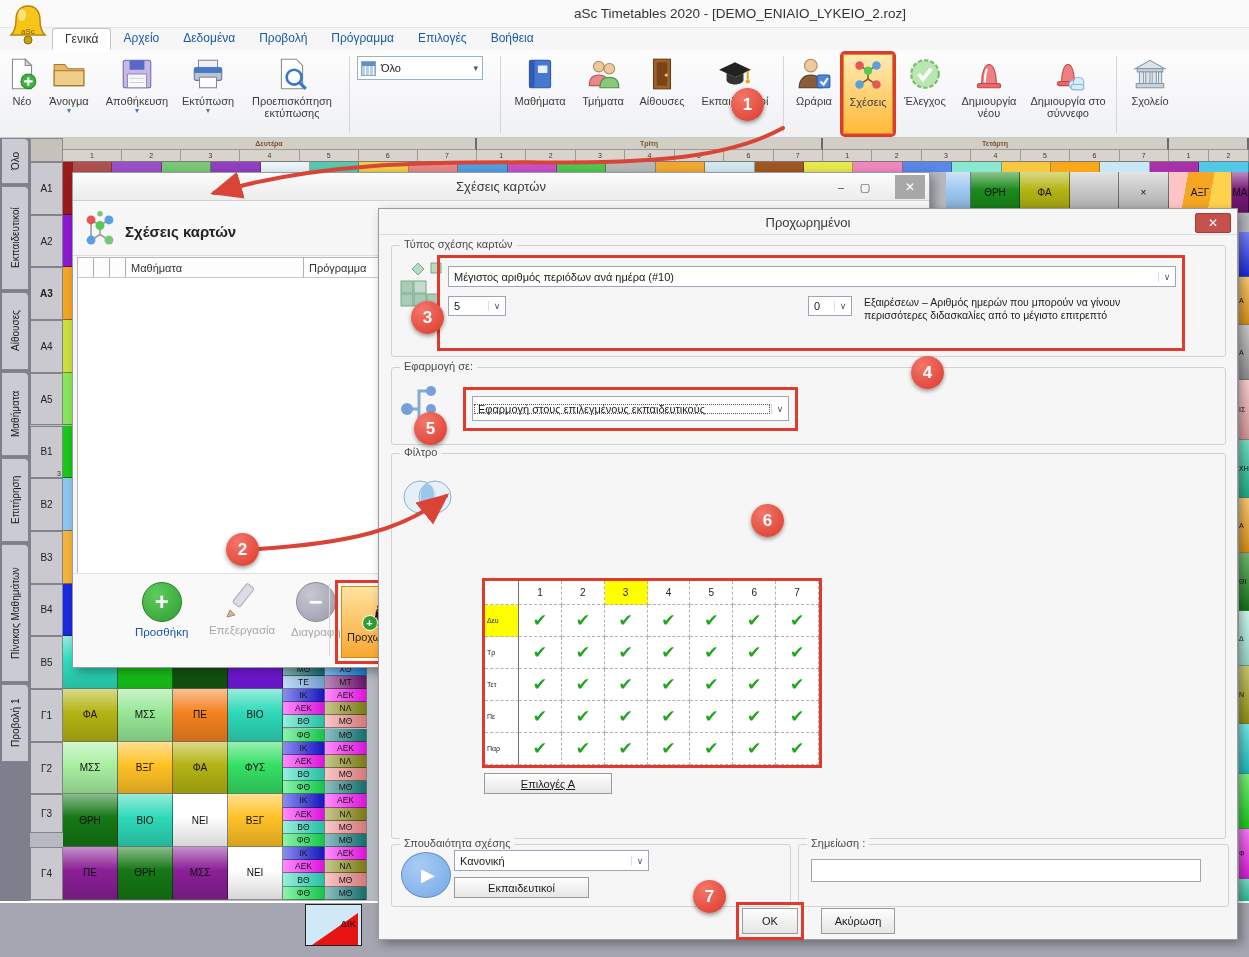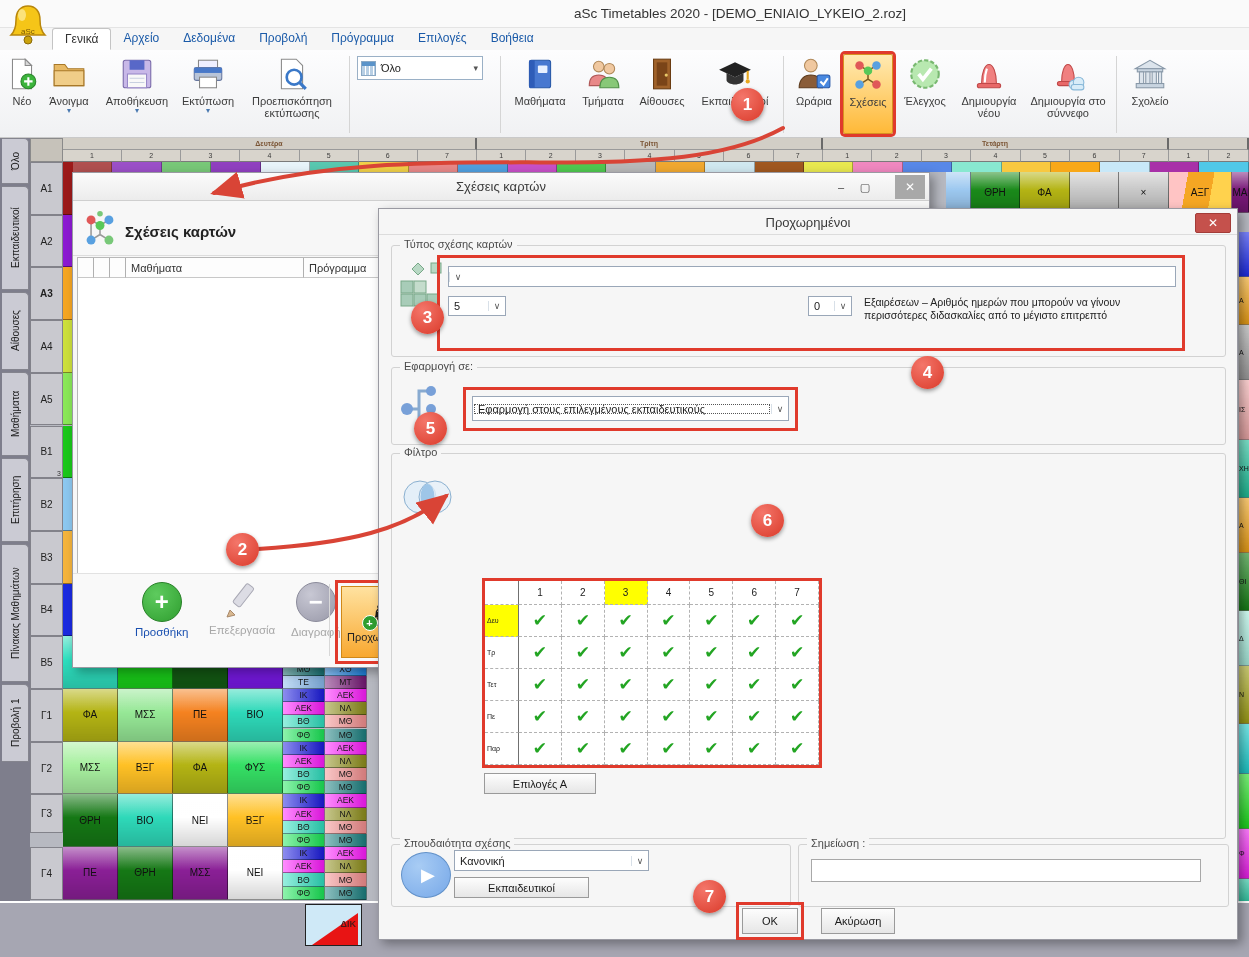--- a/index.html
+++ b/index.html
@@ -542,20 +542,21 @@
             <rect x="15" y="37" width="12" height="12"></rect>
             <rect x="28" y="37" width="12" height="12"></rect>
             <rect x="15" y="24" width="12" height="12" fill="#c4dccc"></rect>
             <rect x="32" y="6" width="10" height="10" fill="#b8d8c4"></rect>
             <path d="M19 6l6 6-6 6-6-6z" fill="#b8d8c4"></path>
           </g>
         </svg>
     </div>
     <div class="redwrap a" style="left:58px;top:46px;width:748px;height:96px;">
       <div class="sel a" style="left:8px;top:8px;width:728px;height:21px;">
+        <span class="st">Μέγιστος αριθμός περιόδων ανά ημέρα (#10)</span>
         <span class="chev">∨</span>
       </div>
       <div class="sel a" style="left:8px;top:38px;width:58px;height:20px;">
         <span class="st">5</span>
         <span class="chev">∨</span>
       </div>
       <div class="sel a" style="left:368px;top:38px;width:44px;height:20px;">
         <span class="st">0</span>
         <span class="chev">∨</span>
       </div>
@@ -638,21 +639,21 @@
           <div class="gcell glab" style="position: absolute; left: 0px; top: 152px; width: 34px; height: 32px; box-sizing: border-box; border-right: 1px solid rgb(112, 112, 112);">Παρ</div>
           <div class="gcell gcheck" style="position: absolute; left: 34px; top: 152px; width: 42.8571px; height: 32px; box-sizing: border-box;">✔</div>
           <div class="gcell gcheck" style="position: absolute; left: 76.8571px; top: 152px; width: 42.8571px; height: 32px; box-sizing: border-box;">✔</div>
           <div class="gcell gcheck" style="position: absolute; left: 119.714px; top: 152px; width: 42.8571px; height: 32px; box-sizing: border-box;">✔</div>
           <div class="gcell gcheck" style="position: absolute; left: 162.571px; top: 152px; width: 42.8571px; height: 32px; box-sizing: border-box;">✔</div>
           <div class="gcell gcheck" style="position: absolute; left: 205.429px; top: 152px; width: 42.8571px; height: 32px; box-sizing: border-box;">✔</div>
           <div class="gcell gcheck" style="position: absolute; left: 248.286px; top: 152px; width: 42.8571px; height: 32px; box-sizing: border-box;">✔</div>
           <div class="gcell gcheck" style="position: absolute; left: 291.143px; top: 152px; width: 42.8571px; height: 32px; box-sizing: border-box;">✔</div>
         </div>
     </div>
-    <div class="wbtn a" style="left:105px;top:564px;width:112px;height:21px;">
+    <div class="wbtn a" style="left:105px;top:564px;width:128px;height:21px;text-decoration:underline;">
       <span>Επιλογές Α</span>
     </div>
 
     <div class="gbox a" style="left:12px;top:635px;width:400px;height:63px;">
       <span class="glabel">Σπουδαιότητα σχέσης</span>
     </div>
     <div class="a" style="left:22px;top:643px;">
         <div id="play-ic">▶</div>
       </div>
     <div class="sel a" style="left:75px;top:641px;width:195px;height:21px;">

